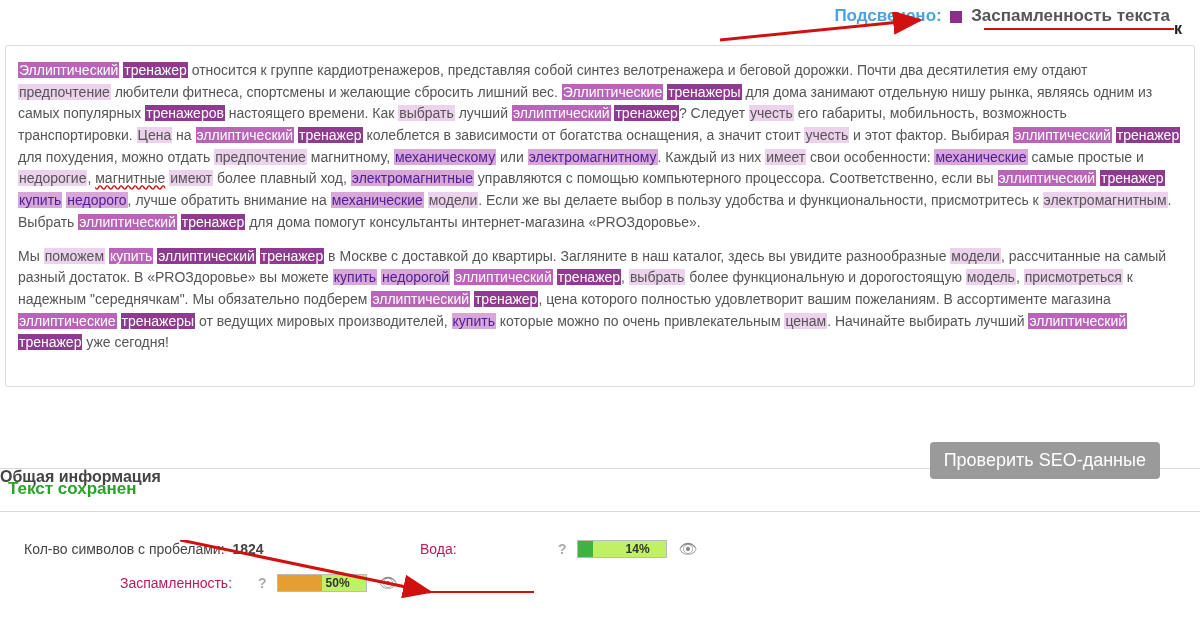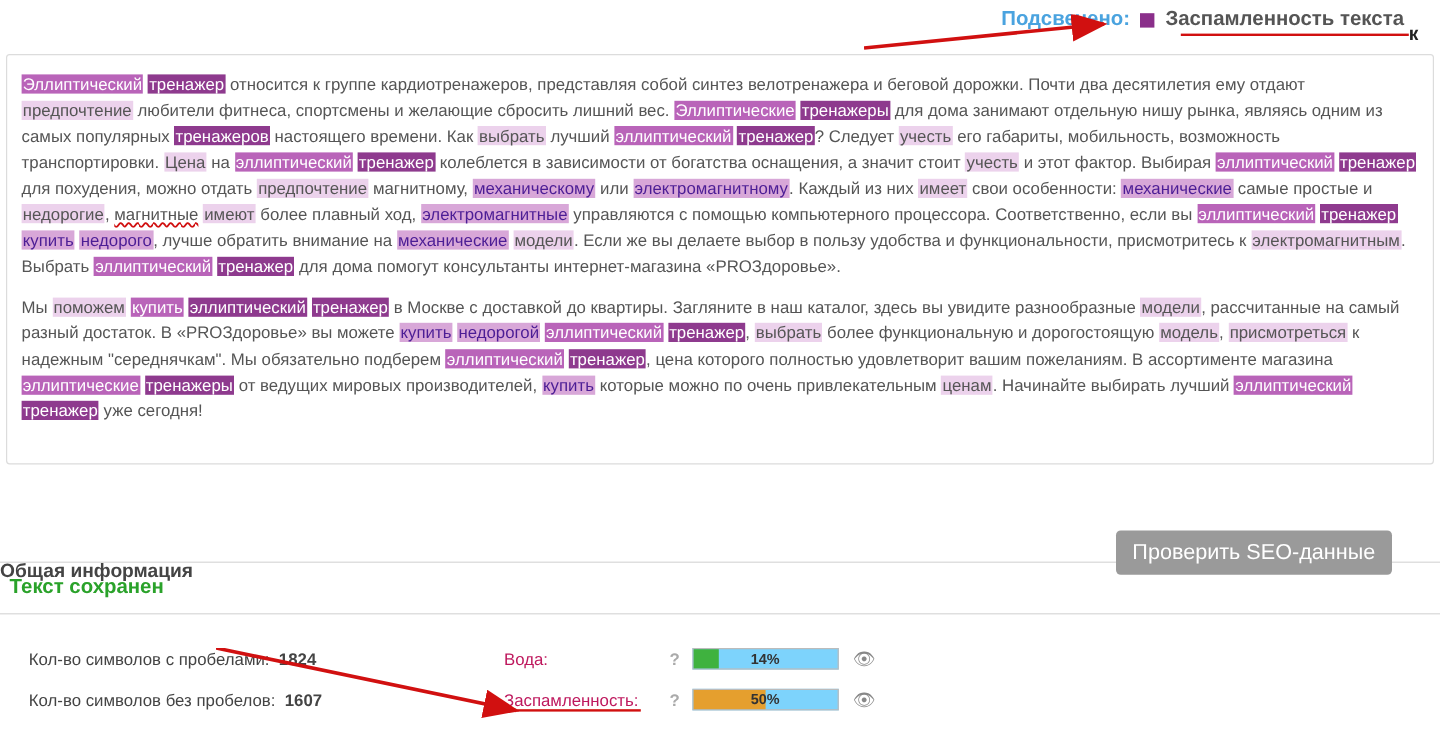--- a/index.html
+++ b/index.html
@@ -94,23 +94,23 @@
     font-size: 14px; color: #444;
   }
   .info-row { display: flex; align-items: center; height: 34px; }
   .info-label { width: 300px; padding-left: 24px; }
   .info-label b { font-weight: 700; }
   .metric-block { display: flex; align-items: center; margin-left: 120px; }
   .metric-name { width: 130px; text-align: left; margin-right: 8px; color: #be185d; }
   .help-q { color: #aaa; font-size: 14px; cursor: pointer; margin-right: 10px; font-weight: 700; }
   .bar-wrap {
     position: relative;
-    width: 122px; height: 18px;
+    width: 90px; height: 18px;
     border: 1px solid #bbb;
-    background: #7dd3fc;
+    background: #bef264;
     margin-right: 12px;
     padding-left: 38px;
   }
   .bar-fill { position: absolute; left: 0; top: 0; bottom: 0; }
   .bar-fill.green { background: #3fb23f; }
   .bar-fill.orange { background: #e59f2e; }
   .bar-pct { position: absolute; left: 48px; top: 1px; font-size: 12px; font-weight: 700; color: #333; }
   .eye { color: #888; font-size: 15px; cursor: pointer; }
 
   .arrow-bottom {
@@ -172,23 +172,20 @@
       <div class="metric-name">Вода:</div>
       <span class="help-q">?</span>
       <div class="bar-wrap">
         <div class="bar-fill green" style="width:18%;"></div>
         <div class="bar-pct">14%</div>
       </div>
       <span class="eye">👁</span>
     </div>
   </div>
   <div class="info-row">
-    <div class="info-label">
-      <span>Кол-во символов без пробелов:</span>&nbsp;&nbsp;<b>1607</b>
-    </div>
     <div class="metric-block">
       <div class="metric-name">Заспамленность:</div>
       <span class="help-q">?</span>
       <div class="bar-wrap">
         <div class="bar-fill orange" style="width:50%;"></div>
         <div class="bar-pct">50%</div>
       </div>
       <span class="eye">👁</span>
     </div>
   </div>

